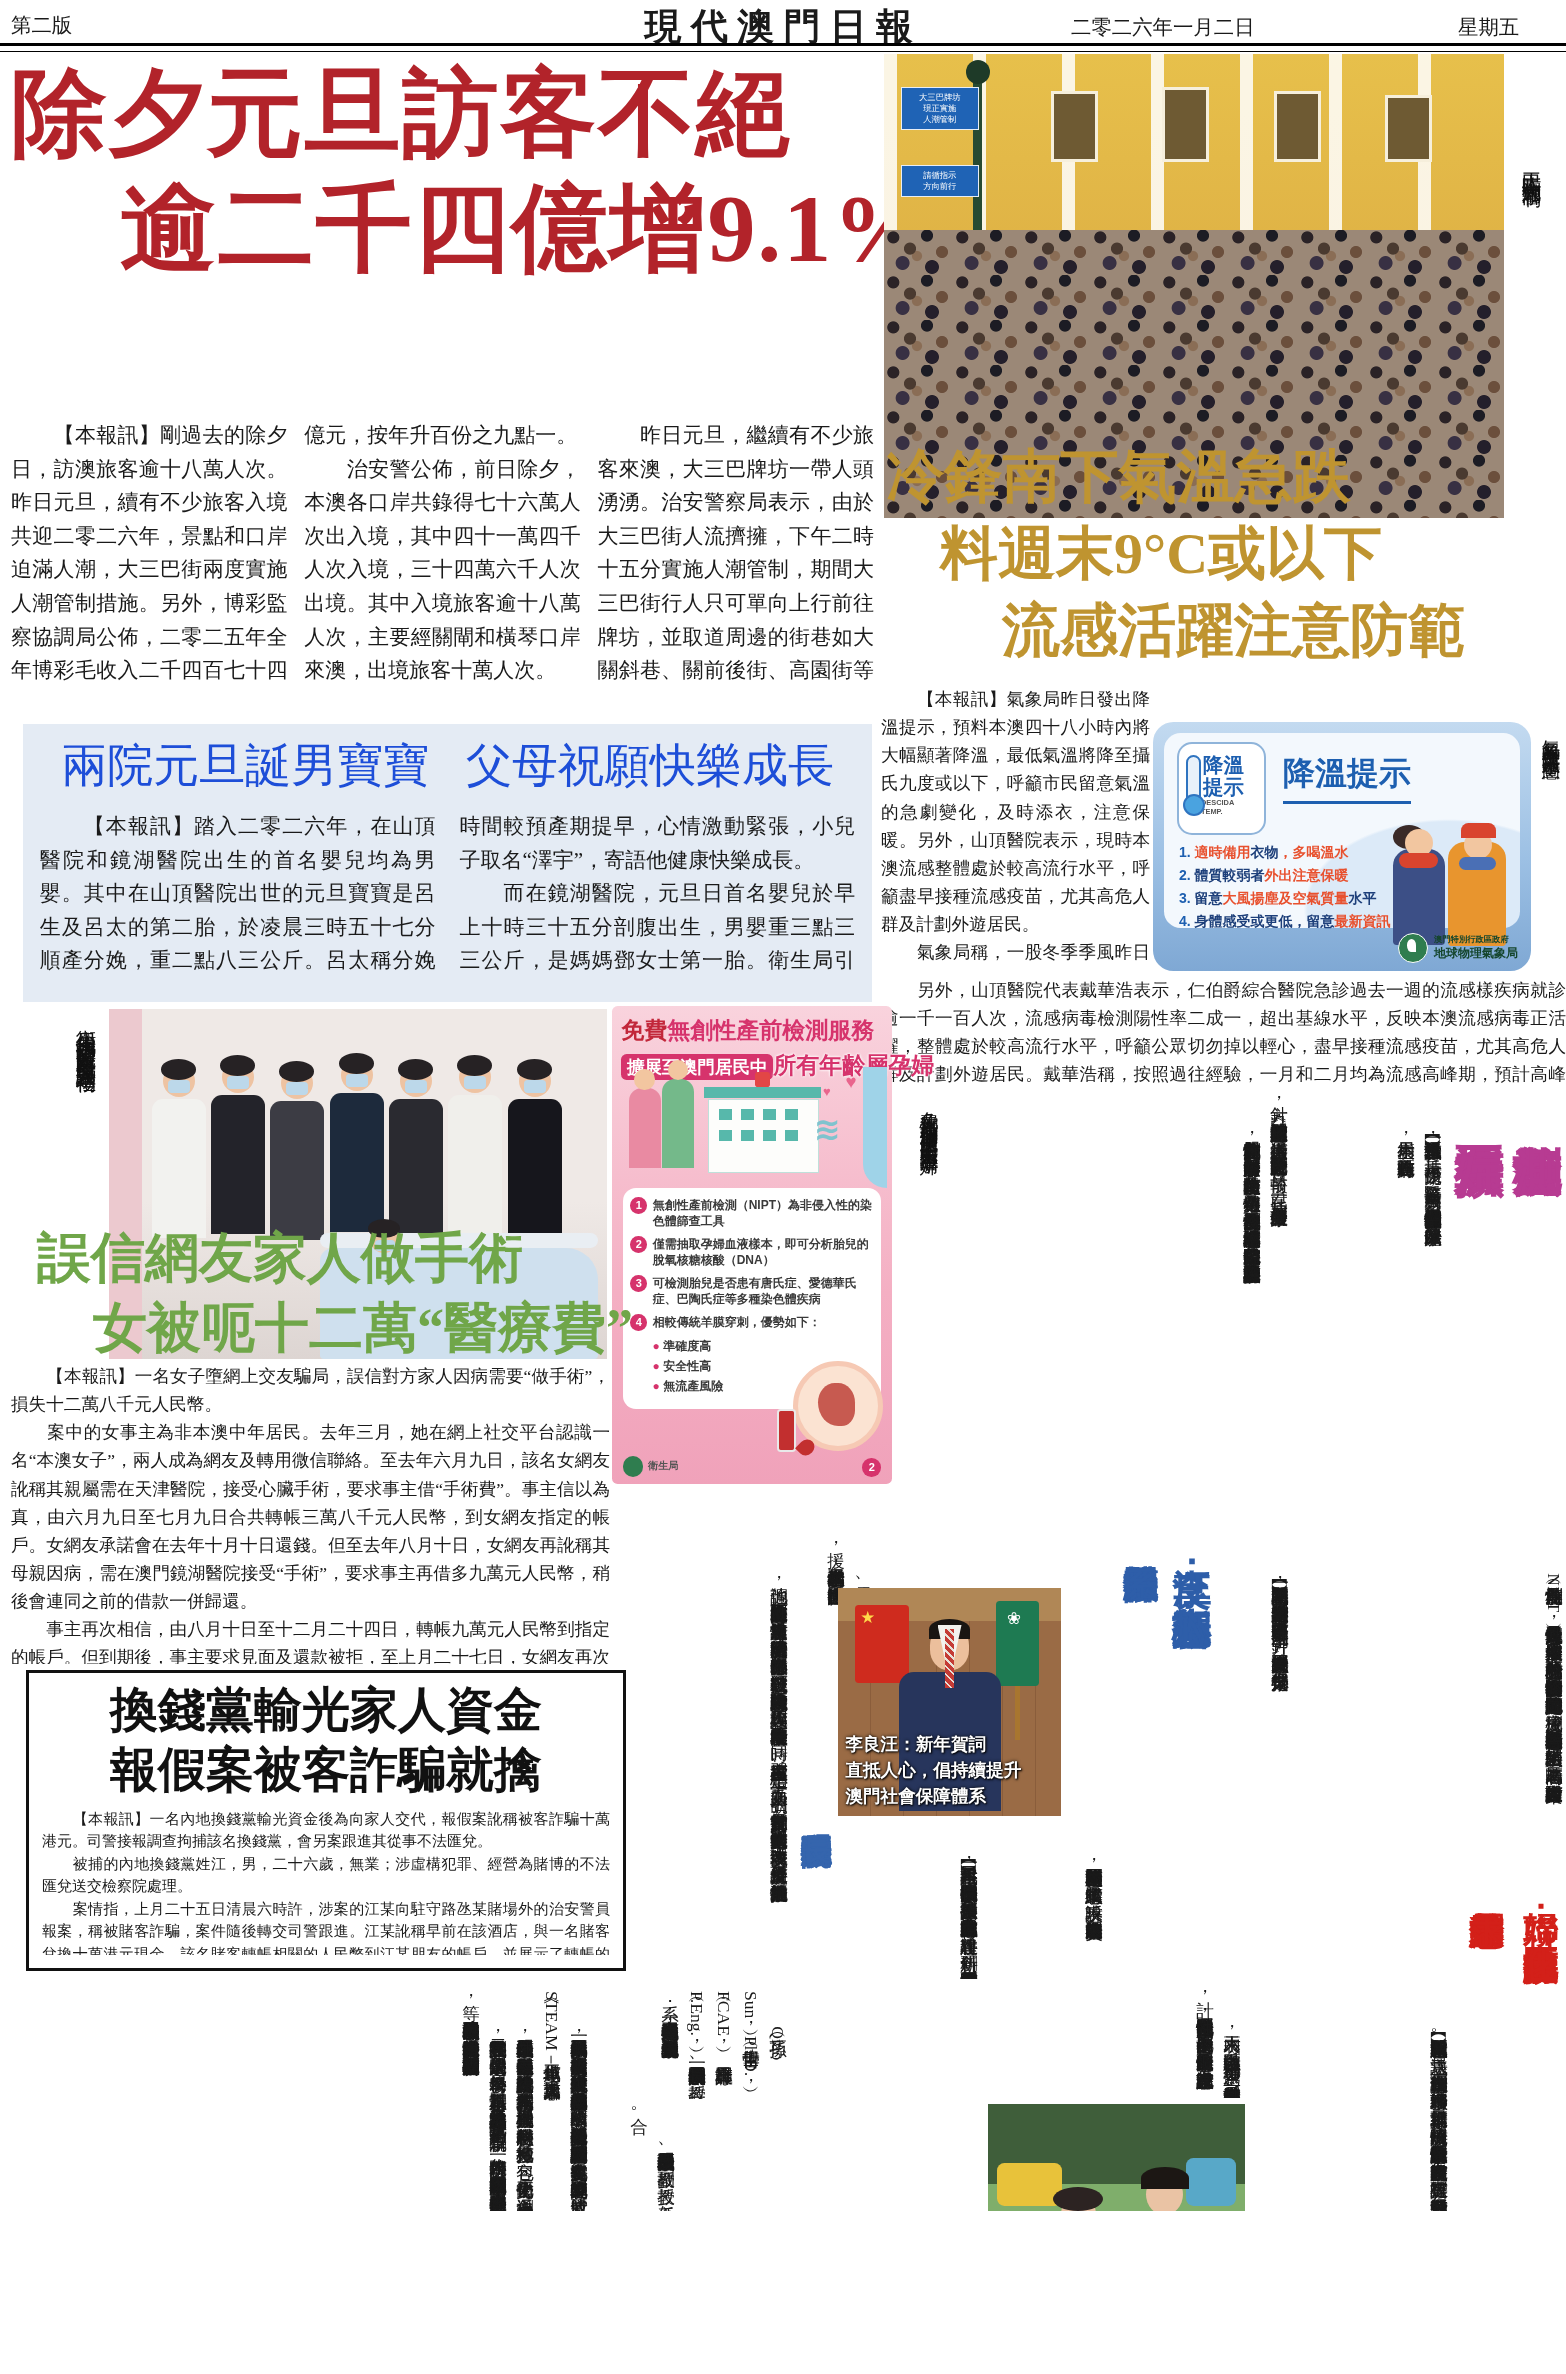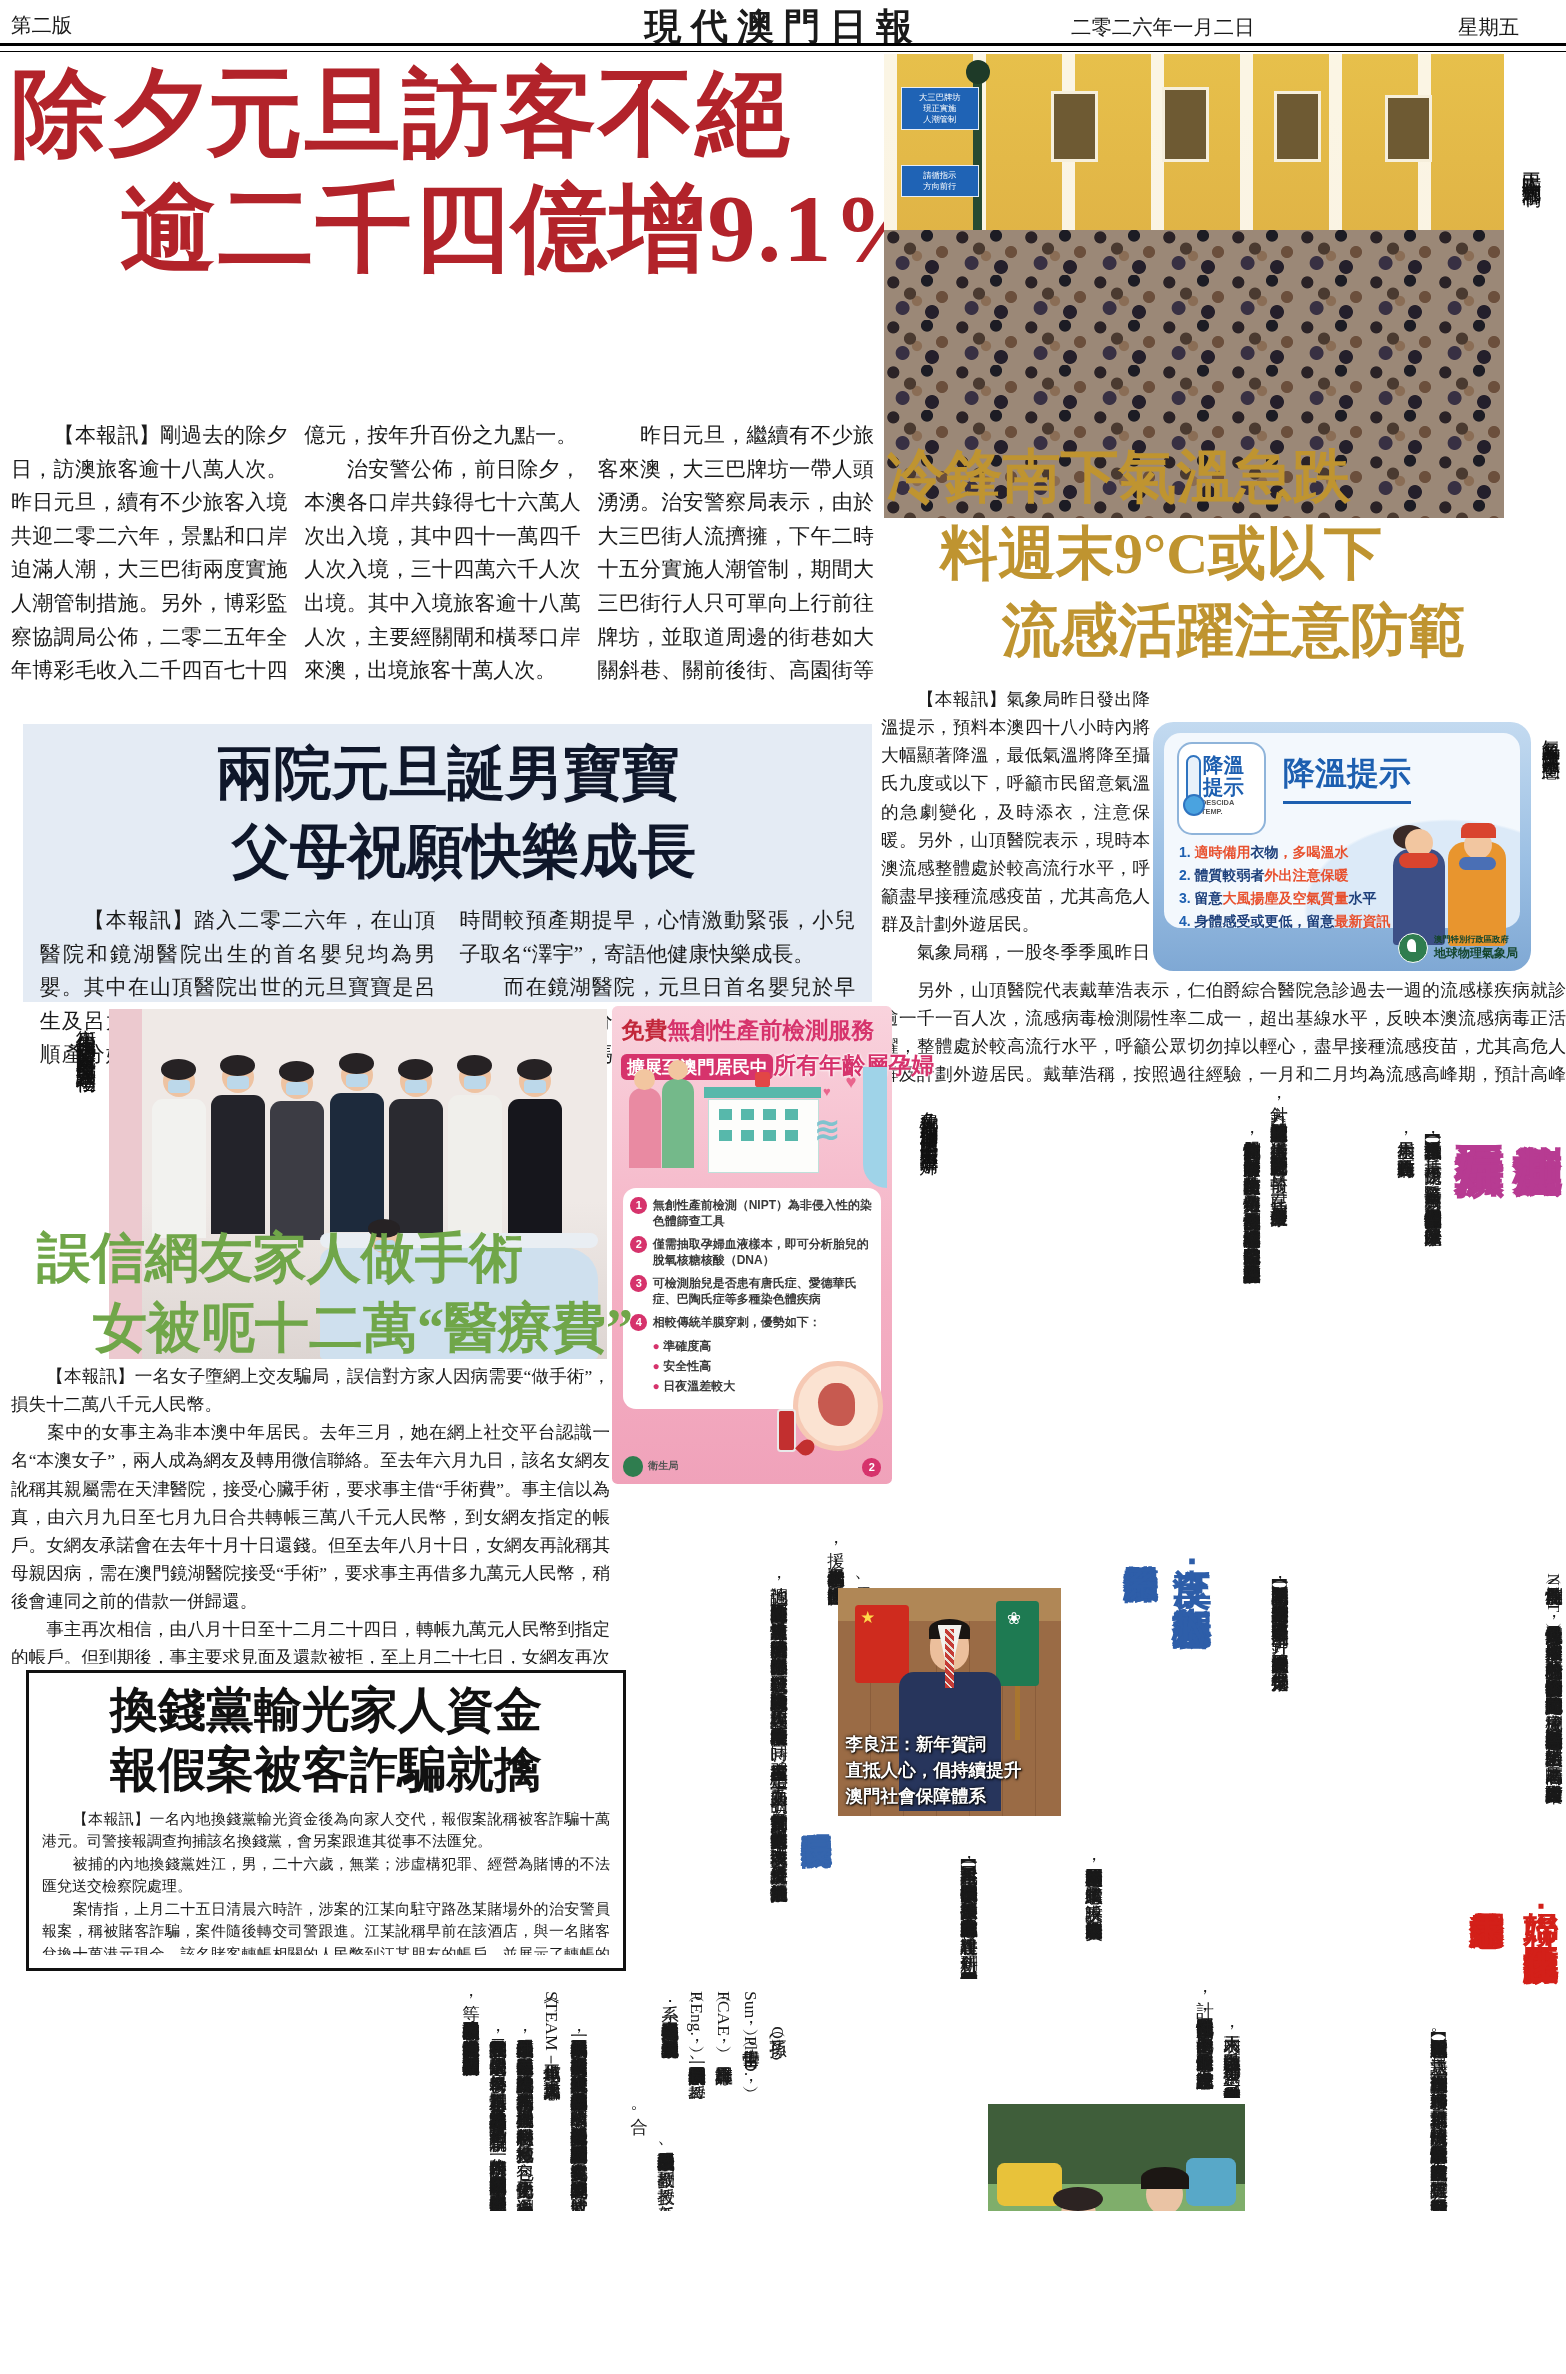--- a/index.html
+++ b/index.html
@@ -13,21 +13,21 @@
   
   .hdr-small{font-size:20.4px;}
   .masthead{font-size:37px;font-weight:bold;letter-spacing:9.3px;text-align:center;}
   .rule2{border-top:3.7px solid #000;border-bottom:0.9px solid #000;height:4.6px;}
   
   .lead-h{font-size:96px;font-weight:bold;color:#b2232a;line-height:1.2;letter-spacing:1.9px;white-space:nowrap;}
   
   .gold-h{font-size:58px;font-weight:bold;color:#bf9430;line-height:1.33;white-space:nowrap;}
   
   .twins-box{background:#e4ebf4;}
-  .twins-h{font-size:58px;font-weight:bold;color:#0f172a;white-space:nowrap;}
+  .twins-h{font-size:46px;font-weight:normal;color:#1d4ed8;white-space:nowrap;}
   
   .scam-h{font-size:54px;font-weight:bold;color:#70a649;line-height:1.3;white-space:nowrap;}
   
   .mc-box{border:3.7px solid #111;}
   .mc-h{font-size:48px;font-weight:bold;color:#111;text-align:center;line-height:1.25;white-space:nowrap;}
   
   .mag-h{font-size:50px;line-height:58px;font-weight:bold;color:#b73b92;}
   .lee-h{font-size:39px;line-height:52px;font-weight:bold;color:#2e5ea9;}
   .sun-h{font-size:31px;line-height:41px;font-weight:bold;color:#3565ad;}
   .fl-h{font-size:35px;line-height:54px;font-weight:bold;color:#d32019;}
@@ -362,21 +362,21 @@
       <div class="pk-item">
           <div class="pk-num">3</div>
           <div>可檢測胎兒是否患有唐氏症、愛德華氏症、巴陶氏症等多種染色體疾病</div>
         </div>
       <div class="pk-item">
           <div class="pk-num">4</div>
           <div>相較傳統羊膜穿刺，優勢如下：</div>
         </div>
       <div class="pk-adv"><span>●</span><span style="color:#3a3a3a;">準確度高</span></div>
       <div class="pk-adv"><span>●</span><span style="color:#3a3a3a;">安全性高</span></div>
-      <div class="pk-adv"><span>●</span><span style="color:#3a3a3a;">日夜溫差較大</span></div>
+      <div class="pk-adv"><span>●</span><span style="color:#3a3a3a;">無流產風險</span></div>
     </div>
     <div class="fetus"></div>
     <div class="tube"></div>
     <div class="drop"></div>
     <div class="pk-foot">
       <div class="ssm-logo"></div>
       <div class="t">衛生局</div>
     </div>
     <div class="pk-dot">2</div>
   </div>

